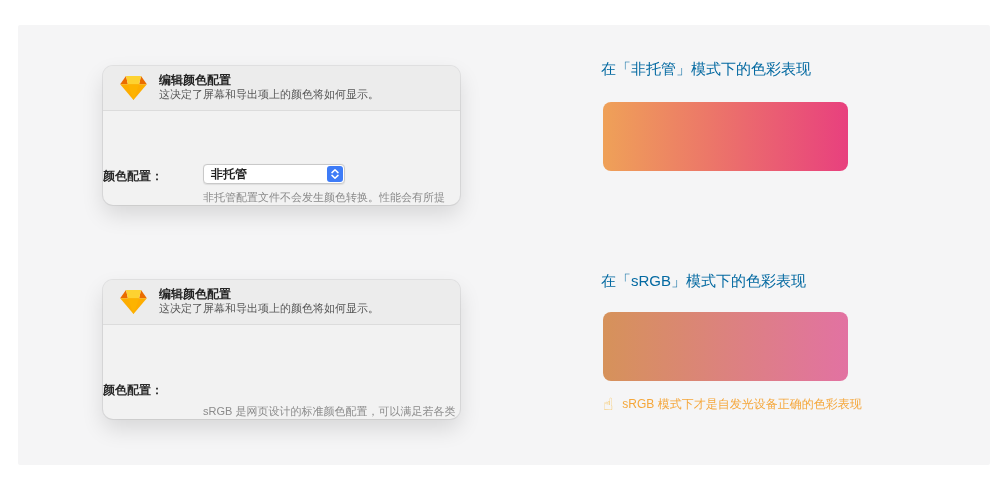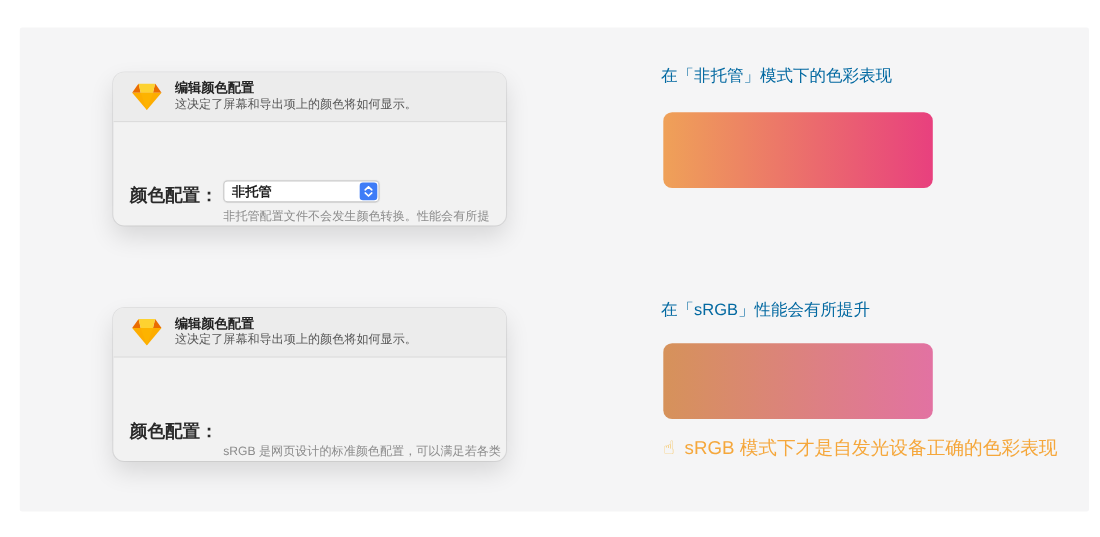--- a/index.html
+++ b/index.html
@@ -14,25 +14,25 @@
   .dialog { position:absolute; left:103px; width:357px; height:139px;
     background:#f2f2f2; border-radius:10px; overflow:hidden;
     box-shadow:0 0 0 1px rgba(0,0,0,0.07), 0 10px 22px rgba(0,0,0,0.12); }
   .dialog-1 { top:66px; }
   .dialog-2 { top:280px; }
 
   .dialog-header { display:flex; align-items:center; gap:11px; height:45px;
     padding:0 16px; background:#ececec; border-bottom:1px solid #dcdcdc; }
   .sketch-icon { width:29px; height:24px; flex:0 0 auto; }
   .hdr-title { font-size:12px; font-weight:bold; color:#232323; line-height:1.25; }
-  .hdr-sub { font-size:11px; color:#565656; line-height:1.25; margin-top:1px; }
+  .hdr-sub { font-size:11px; color:#565656; line-height:1.25; margin-top:1px;font-family:Liberation Mono, monospace; }
 
   .dialog-body { position:relative; width:100%; height:94px; }
-  .field-label { position:absolute; left:0; top:57px; width:95px; text-align:right;
-    font-size:16px; font-weight:600; color:#2a2a2a; }
+  .field-label { position:absolute; left:0; top:57px; width:95px; 
+    font-size:12px; font-weight:600; color:#2a2a2a; }
   .popup { position:absolute; left:100px; top:53px; width:142px; height:20px;
     background:#ffffff; border:1px solid #c9c9c9; border-radius:4px;
     display:flex; align-items:center; padding-left:7px;
     box-shadow:0 0.5px 1px rgba(0,0,0,0.08); cursor:default; }
   .popup-value { font-size:12px; font-weight:600; color:#1f1f1f; }
   .popup-cap { position:absolute; top:1px; right:1px; bottom:1px; width:16px;
     background:#3e7cf7; border-radius:3px; display:flex; flex-direction:column;
     align-items:center; justify-content:center; gap:1px; }
   .description { position:absolute; left:100px; top:79px; width:254px;
     font-size:11px; color:#8b8b8b; line-height:1.45; }
@@ -42,21 +42,21 @@
     color:#0369a1; }
   .heading-1 { top:60px; }
   .heading-2 { top:272px; }
   .swatch { position:absolute; left:603px; width:245px; height:69px; border-radius:8px; }
   .swatch-1 { top:102px; }
   .swatch-2 { top:312px; }
 
   .note { position:absolute; left:603px; top:396px; display:flex; align-items:center;
     gap:9px; color:#f5a73b; }
   .note-icon { font-size:17px; color:#f7bf4f; line-height:1; }
-  .note-text { font-size:17px; }
+  .note-text { font-size:12px; }
 </style>
 </head>
 <body>
 
 <div class="stage">
   <div class="panel"></div>
 
   <div class="dialog dialog-1">
     <div class="dialog-header">
       <svg class="sketch-icon" viewBox="0 0 100 90">
@@ -104,20 +104,20 @@
     <div class="dialog-body">
       <div class="field-label">颜色配置：</div>
       <div class="description">sRGB 是网页设计的标准颜色配置，可以满足若各类设备的要求，但不支持如 Display P3 等的宽域色彩。</div>
 
     </div>
   </div>
 
   <div class="preview-heading heading-1">在「非托管」模式下的色彩表现</div>
   <div class="swatch swatch-1" style="background: linear-gradient(90deg, rgb(239, 161, 88), rgb(232, 64, 126));"></div>
 
-  <div class="preview-heading heading-2">在「sRGB」性能会有所提升</div>
+  <div class="preview-heading heading-2">在「sRGB」模式下的色彩表现</div>
   <div class="swatch swatch-2" style="background: linear-gradient(90deg, rgb(214, 146, 90), rgb(226, 114, 162));"></div>
 
   <div class="note">
     <span class="note-icon">☝</span>
     <span class="note-text">sRGB 模式下才是自发光设备正确的色彩表现</span>
   </div>
 </div>
 
 </body></html>

